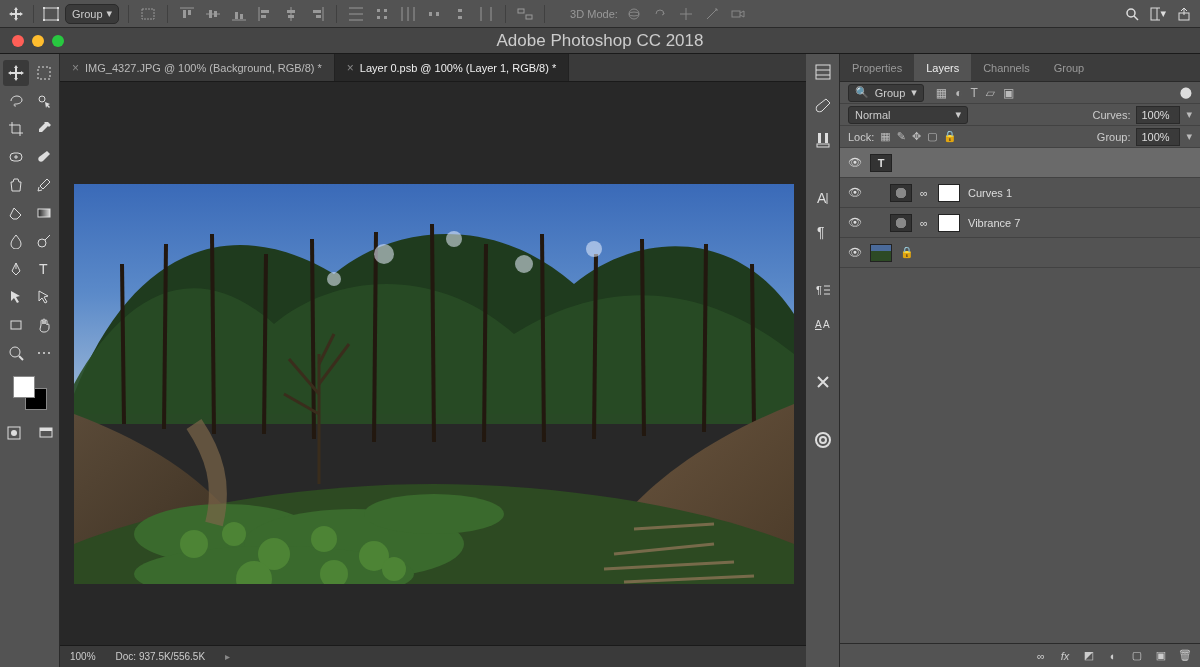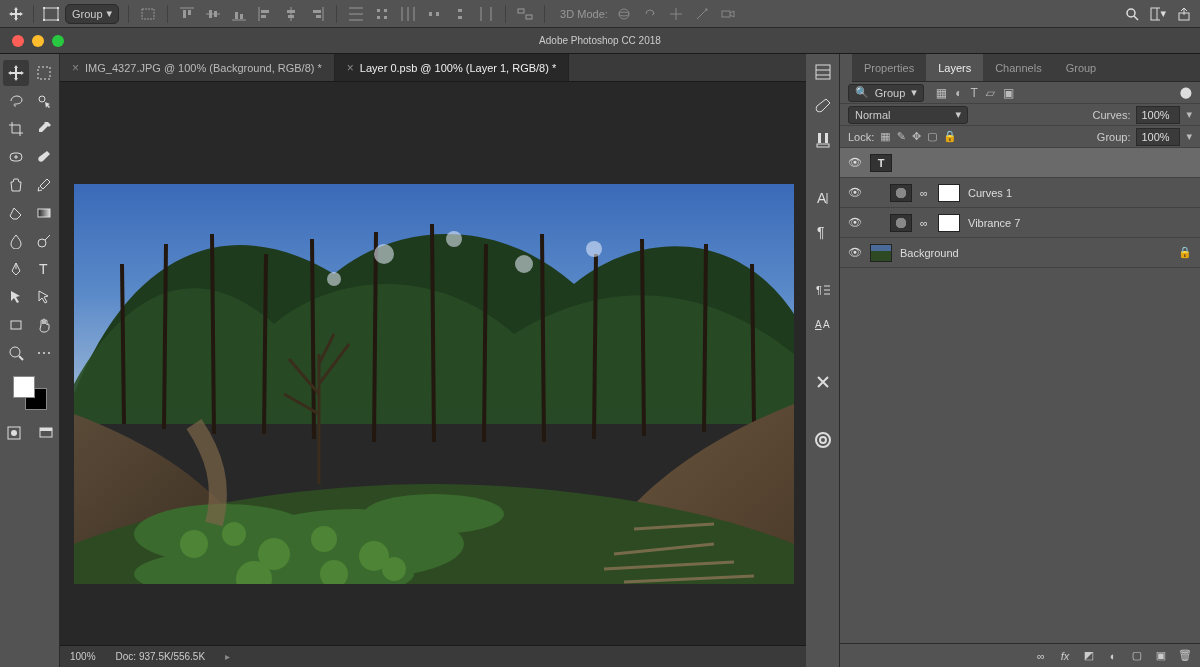--- a/index.html
+++ b/index.html
@@ -4,30 +4,30 @@
 <style>
   * { box-sizing: border-box; margin: 0; padding: 0; font-family: "Helvetica Neue", Arial, sans-serif; }
   body { width: 1200px; height: 667px; background: #0a0a0a; overflow: hidden; color: #ccc; font-size: 11px; user-select: none; }
 
   
   .optbar { height: 28px; background: #535353; border-bottom: 1px solid #2a2a2a; display: flex; align-items: center; padding: 0 8px; gap: 6px; }
   .optbar .ico { width: 16px; height: 16px; display: inline-flex; align-items: center; justify-content: center; color: #ddd; }
   .select-group { display: flex; align-items: center; background: #3a3a3a; border: 1px solid #2a2a2a; border-radius: 5px; height: 20px; padding: 0 6px; font-size: 11px; gap: 4px; }
   .vdiv { width: 1px; height: 18px; background: #404040; margin: 0 3px; }
   .optbar .align-icon { width: 20px; height: 20px; display: inline-flex; align-items: center; justify-content: center; color: #999; }
-  .optbar .label3d { color: #999; margin-left: 6px; }
+  .optbar .label3d { color: #999; margin-left: 16px; }
   .optbar .spacer { flex: 1; }
   .optbar .right-icons { display: flex; align-items: center; gap: 10px; }
 
   
   .titlebar { height: 26px; background: #454545; display: flex; align-items: center; border-bottom: 1px solid #1a1a1a; position: relative; }
   .traffic { display: flex; gap: 8px; padding-left: 12px; }
   .traffic span { width: 12px; height: 12px; border-radius: 50%; display: block; }
   .tr-close { background: #ff5f57; } .tr-min { background: #ffbd2e; } .tr-max { background: #28c840; }
-  .title-center { position: absolute; left: 0; right: 0; text-align: center; font-size: 10px; color: #ccc; pointer-events: none; }
+  .title-center { position: absolute; left: 0; right: 0; text-align: center; font-size: 17px; color: #ccc; pointer-events: none; }
 
   
   .main { display: flex; height: calc(667px - 28px - 26px); }
   .tools { width: 60px; background: #535353; border-right: 1px solid #2a2a2a; display: flex; flex-direction: column; align-items: center; padding-top: 6px; }
   .tools-grid { display: grid; grid-template-columns: 26px 26px; grid-auto-rows: 26px; gap: 2px; }
   .tool { width: 26px; height: 26px; display: flex; align-items: center; justify-content: center; border-radius: 3px; }
   .tool.active { background: #3a3a3a; }
   .swatches { margin-top: 10px; position: relative; width: 34px; height: 34px; }
   .swatches .fg { position: absolute; left: 0; top: 0; width: 22px; height: 22px; background: #fff; border: 1px solid #888; }
   .swatches .bg { position: absolute; right: 0; bottom: 0; width: 22px; height: 22px; background: #000; border: 1px solid #888; }
@@ -42,21 +42,21 @@
   .canvas-img { position: absolute; left: 14px; top: 102px; width: 720px; height: 400px; }
   .status { height: 22px; background: #3a3a3a; border-top: 1px solid #1a1a1a; display: flex; align-items: center; padding: 0 10px; font-size: 10px; color: #ccc; gap: 20px; }
   .status .chev { color: #888; }
 
   
   .vstrip { width: 34px; background: #535353; border-right: 1px solid #2a2a2a; display: flex; flex-direction: column; align-items: center; padding-top: 6px; gap: 10px; }
   .vstrip .vico { width: 24px; height: 24px; display: flex; align-items: center; justify-content: center; color: #ddd; }
 
   
   .rpanel { width: 360px; background: #535353; display: flex; flex-direction: column; }
-  .panel-tabs { height: 28px; background: #3c3c3c; display: flex; align-items: stretch; border-bottom: 1px solid #2a2a2a; margin-left: 12px; }
+  .panel-tabs { height: 28px; background: #3c3c3c; display: flex; align-items: stretch; border-bottom: 1px solid #2a2a2a; }
   .panel-tab { padding: 0 12px; display: flex; align-items: center; font-size: 11px; color: #999; }
   .panel-tab.active { background: #535353; color: #eee; border-top: 2px solid #535353; margin-top: -1px; }
   .panel-hdr-row { height: 22px; border-bottom: 1px solid #424242; display: flex; align-items: center; padding: 0 8px; gap: 6px; font-size: 11px; color: #ccc; }
   .kind-select { display: flex; align-items: center; background: #3a3a3a; border: 1px solid #2a2a2a; border-radius: 3px; height: 18px; padding: 0 6px; gap: 6px; }
   .filter-icons { display: flex; gap: 8px; margin-left: 6px; }
   .filter-icons span { color: #bbb; font-size: 12px; }
   .num-field { background: #3a3a3a; border: 1px solid #2a2a2a; color: #ddd; width: 44px; height: 18px; font-size: 11px; padding: 0 4px; }
   .layers-list { flex: 1; overflow: auto; }
   .layer { height: 30px; display: flex; align-items: center; padding: 0 8px; gap: 8px; border-bottom: 1px solid #424242; font-size: 11px; color: #ddd; }
   .layer.selected { background: #6a6a6a; }
@@ -637,21 +637,20 @@
         <span class="eye">👁</span>
         <span style="width:12px"></span>
         <span class="thumb t-adj"></span>
         <span class="link-ico">∞</span>
         <span class="thumb"></span>
         <span class="name">Vibrance 7</span>
       </div>
       <div class="layer">
         <span class="eye">👁</span>
         <span class="thumb" style="background:linear-gradient(180deg,#4a6a9a 40%,#2d4a25 40%)"></span>
-        <span class="name">Background</span>
         <span class="lock-right">🔒</span>
       </div>
     </div>
 
     <div class="panel-footer">
       <span class="footer-icon">∞</span>
       <span class="footer-icon" style="font-style:italic">fx</span>
       <span class="footer-icon">◩</span>
       <span class="footer-icon">◐</span>
       <span class="footer-icon">▢</span>

